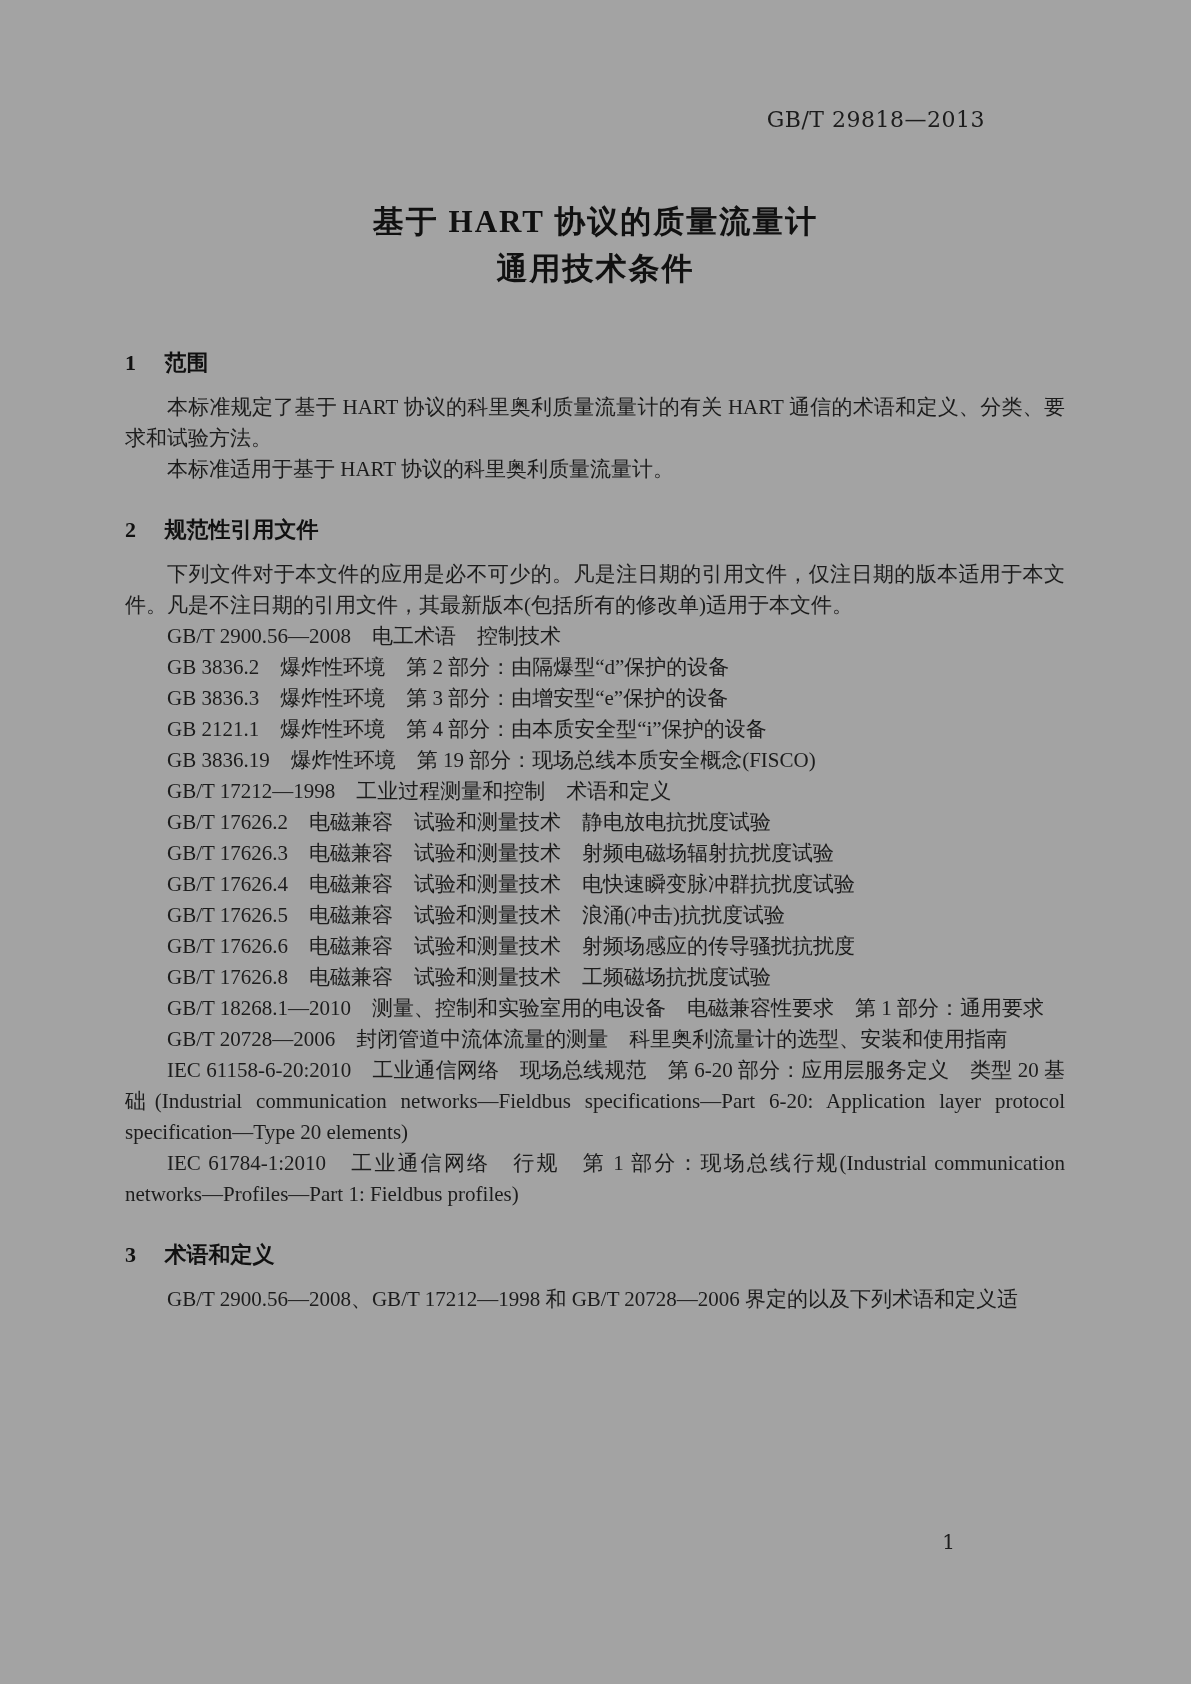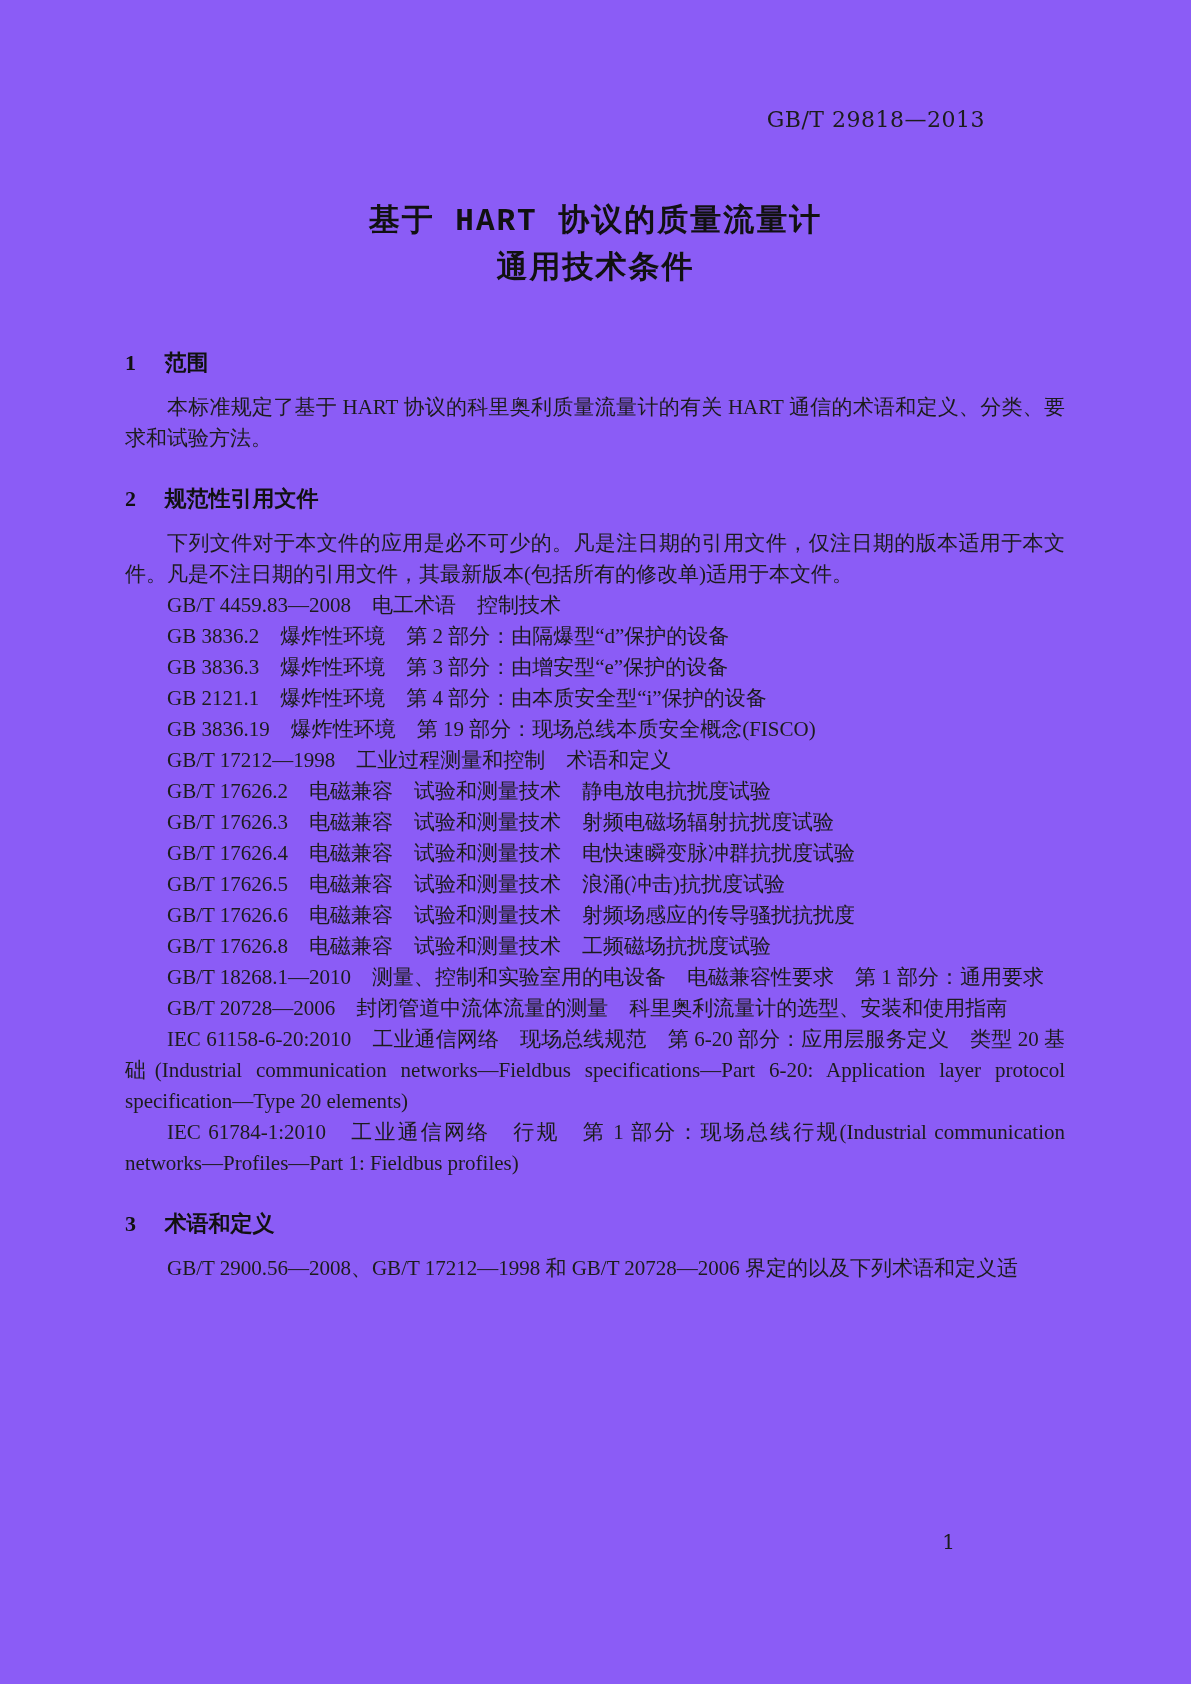--- a/index.html
+++ b/index.html
@@ -2,37 +2,37 @@
 <html><head>
 <meta charset="utf-8">
 <style>
   * { margin: 0; padding: 0; box-sizing: border-box; }
   html, body { background: #e8e8e8; }
   .page {
     position: relative;
     width: 1191px;
     height: 1684px;
     margin: 0 auto;
-    background: #8b5cf6;
+    background: #a3a3a3;
     color: #1c1c1c;
     font-family: "DejaVu Serif", "Liberation Serif", serif;
     overflow: hidden;
   }
   .doc-header {
     padding-top: 107px;
     padding-right: 206px;
     text-align: right;
     font-size: 22px;
     letter-spacing: 0.5px;
     font-weight: 500;
   }
   .doc-title {
     margin-top: 66px;
     text-align: center;
-    font-family: Liberation Mono, monospace;
+    font-family: Liberation Serif, serif;
     font-weight: bold;
     font-size: 31px;
     line-height: 47px;
     color: #111;
   }
   .title-line { display: block; letter-spacing: 2px; }
   .content {
     margin: 56px 126px 0 125px; 
     font-size: 21px;
     line-height: 31px;
@@ -72,26 +72,27 @@
     <span class="title-line">基于 HART 协议的质量流量计</span>
     <span class="title-line">通用技术条件</span>
   </h1>
 
   <div class="content">
 
     <h2 class="sec-heading">
       <span class="sec-num">1</span><span>范围</span>
     </h2>
     <p class="body-para">本标准规定了基于 HART 协议的科里奥利质量流量计的有关 HART 通信的术语和定义、分类、要求和试验方法。</p>
+    <p class="body-para">本标准适用于基于 HART 协议的科里奥利质量流量计。</p>
 
     <h2 class="sec-heading">
       <span class="sec-num">2</span><span>规范性引用文件</span>
     </h2>
     <p class="body-para">下列文件对于本文件的应用是必不可少的。凡是注日期的引用文件，仅注日期的版本适用于本文件。凡是不注日期的引用文件，其最新版本(包括所有的修改单)适用于本文件。</p>
-    <p class="ref-item">GB/T 4459.83—2008　电工术语　控制技术</p>
+    <p class="ref-item">GB/T 2900.56—2008　电工术语　控制技术</p>
     <p class="ref-item">GB 3836.2　爆炸性环境　第 2 部分：由隔爆型“d”保护的设备</p>
     <p class="ref-item">GB 3836.3　爆炸性环境　第 3 部分：由增安型“e”保护的设备</p>
     <p class="ref-item">GB 2121.1　爆炸性环境　第 4 部分：由本质安全型“i”保护的设备</p>
     <p class="ref-item">GB 3836.19　爆炸性环境　第 19 部分：现场总线本质安全概念(FISCO)</p>
     <p class="ref-item">GB/T 17212—1998　工业过程测量和控制　术语和定义</p>
     <p class="ref-item">GB/T 17626.2　电磁兼容　试验和测量技术　静电放电抗扰度试验</p>
     <p class="ref-item">GB/T 17626.3　电磁兼容　试验和测量技术　射频电磁场辐射抗扰度试验</p>
     <p class="ref-item">GB/T 17626.4　电磁兼容　试验和测量技术　电快速瞬变脉冲群抗扰度试验</p>
     <p class="ref-item">GB/T 17626.5　电磁兼容　试验和测量技术　浪涌(冲击)抗扰度试验</p>
     <p class="ref-item">GB/T 17626.6　电磁兼容　试验和测量技术　射频场感应的传导骚扰抗扰度</p>

